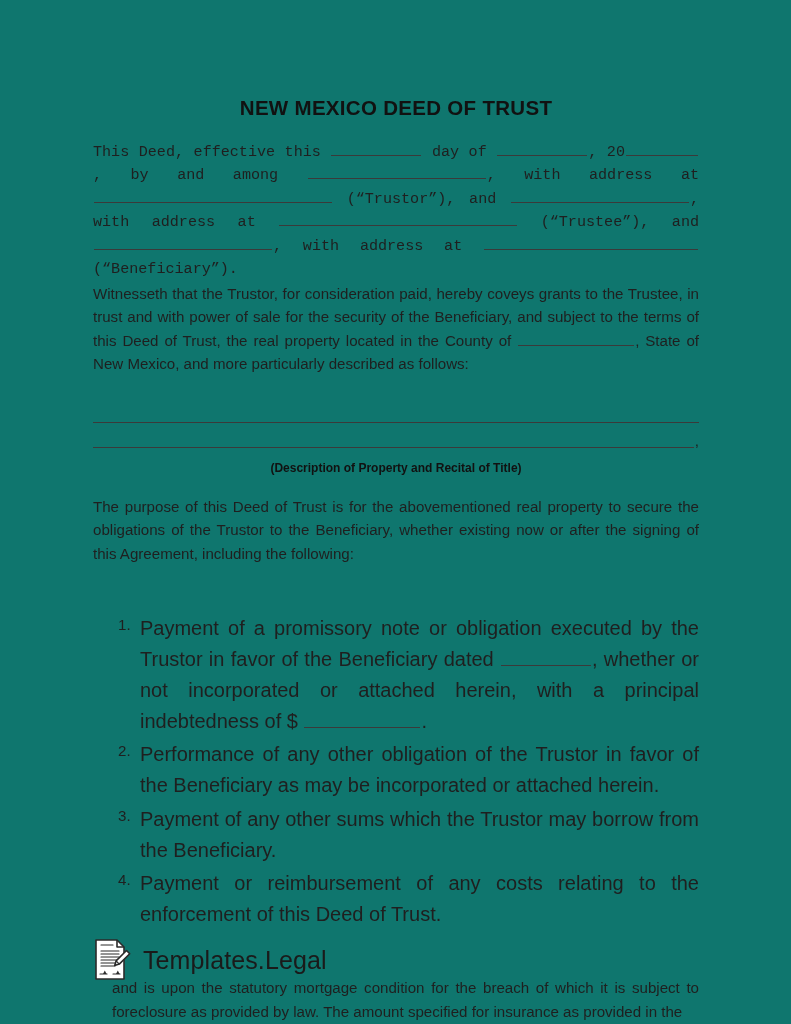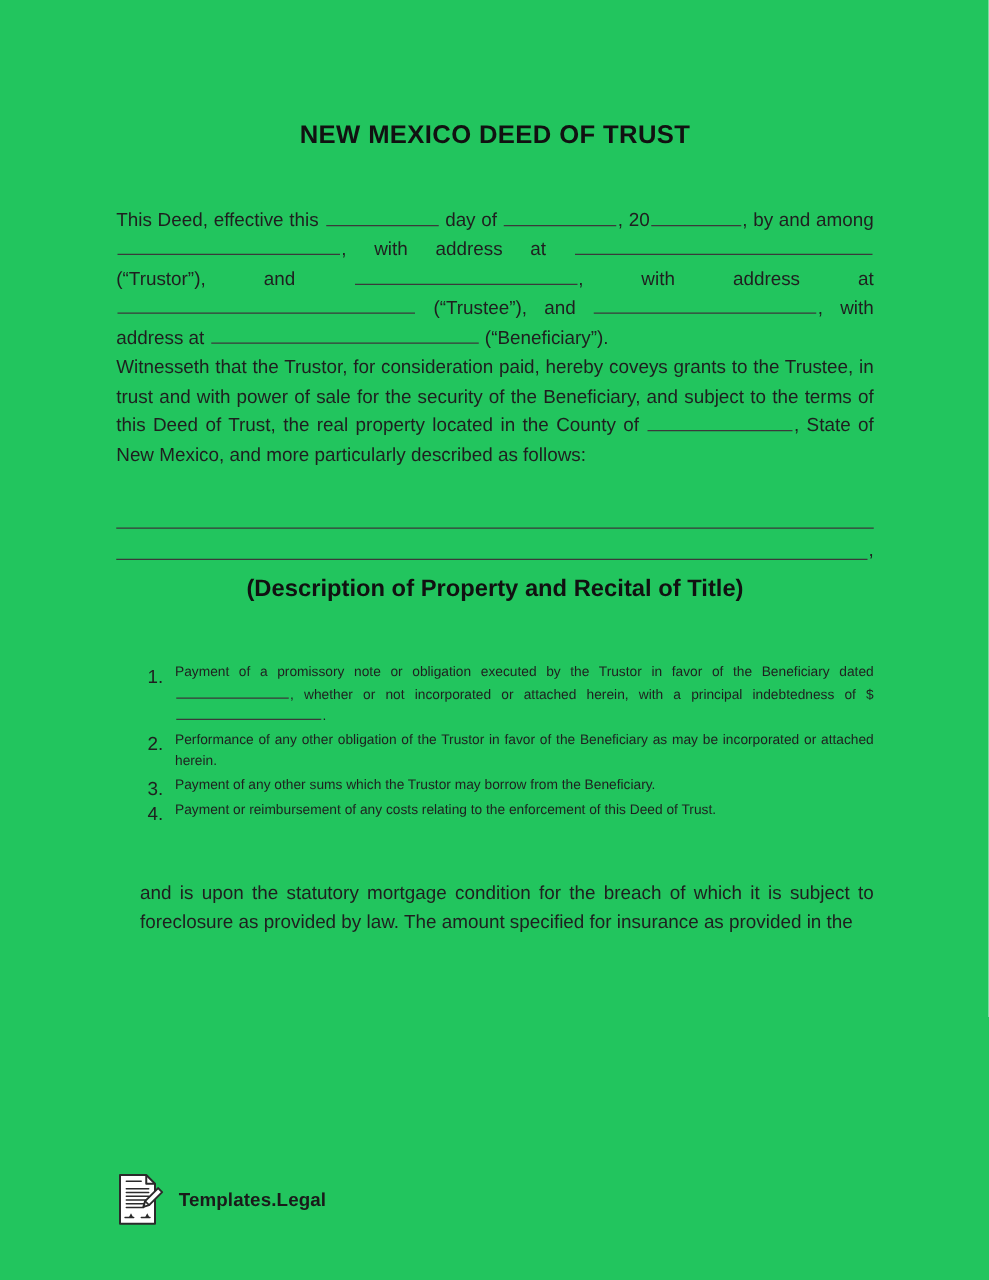--- a/index.html
+++ b/index.html
@@ -9,21 +9,21 @@
     background: #ffffff;
   }
   body {
     font-family: "Liberation Sans", sans-serif;
     color: #1a1a1a;
   }
   .page {
     position: relative;
     width: 791px;
     height: 1024px;
-    background: #22c55e;
+    background: #0f766e;
     box-sizing: border-box;
     overflow: hidden;
   }
   .content {
     position: absolute;
     left: 93px;
     top: 0;
     width: 606px;
   }
 
@@ -42,21 +42,21 @@
   
   .para {
     font-size: 15.1px;
     line-height: 1.56;
     text-align: justify;
     text-justify: inter-word;
     margin: 0;
     color: #1f1f1f;
     hyphens: none;
   }
-  #para-parties  { margin-top: 44px; }
+  #para-parties  { margin-top: 20px; font-family: Liberation Mono, monospace; }
   #para-witness  { }
   #para-together { margin-top: 18px; }
   #para-purpose  { margin-top: 20px; }
 
   
   .blank {
     display: inline-block;
     border-bottom: 1px solid #3a3a3a;
     vertical-align: baseline;
     height: 0.92em;
@@ -85,40 +85,40 @@
     flex: 1 1 auto;
     border-bottom: 1px solid #3a3a3a;
     height: 1px;
   }
   .rule-tail {
     flex: 0 0 auto;
     padding-left: 1px;
   }
   .desc-caption {
     text-align: center;
-    font-size: 19px;
+    font-size: 12px;
     font-weight: bold;
     color: #111111;
     margin: 0;
     padding-top: 13px;
   }
 
   
   ol.obligations {
     margin: 0;
     padding: 0;
     list-style: none;
     counter-reset: oblig;
     margin-top: 47px;
   }
   ol.obligations > li {
     counter-increment: oblig;
     position: relative;
     padding-left: 47px;
-    font-size: 11px;
+    font-size: 20px;
     line-height: 1.56;
     text-align: justify;
     color: #1f1f1f;
     margin-bottom: 2px;
   }
   ol.obligations > li::before {
     content: counter(oblig) ".";
     position: absolute;
     left: 25px;
     top: 0;
@@ -144,22 +144,22 @@
     align-items: center;
     gap: 12px;
   }
   .brand-icon {
     width: 38px;
     height: 44px;
     flex: 0 0 auto;
     display: block;
   }
   .brand-name {
-    font-size: 15px;
-    font-weight: bold;
+    font-size: 25px;
+    font-weight: normal;
     color: #1a1a1a;
     letter-spacing: 0.1px;
     white-space: nowrap;
   }
 </style>
 </head>
 <body>
 
 <div class="page">
   <div class="content">
@@ -194,20 +194,21 @@
       </div>
       <div class="rule-row">
         <span class="rule"></span>
         <span class="rule-tail">,</span>
       </div>
     </div>
 
     <p class="desc-caption">(Description of Property and Recital of Title)</p>
 
 
+    <p class="para" id="para-purpose">The purpose of this Deed of Trust is for the abovementioned real property to secure the obligations of the Trustor to the Beneficiary, whether existing now or after the signing of this Agreement, including the following:</p>
 
     <ol class="obligations">
       <li>
         <span>Payment of a promissory note or obligation executed by the Trustor in favor of the Beneficiary dated</span>
         <span class="blank b-md"></span><span>, whether or not incorporated or attached herein, with a principal indebtedness of $</span>
         <span class="blank b-lg"></span><span>.</span>
       </li>
       <li>
         <span>Performance of any other obligation of the Trustor in favor of the Beneficiary as may be incorporated or attached herein.</span>
       </li>

